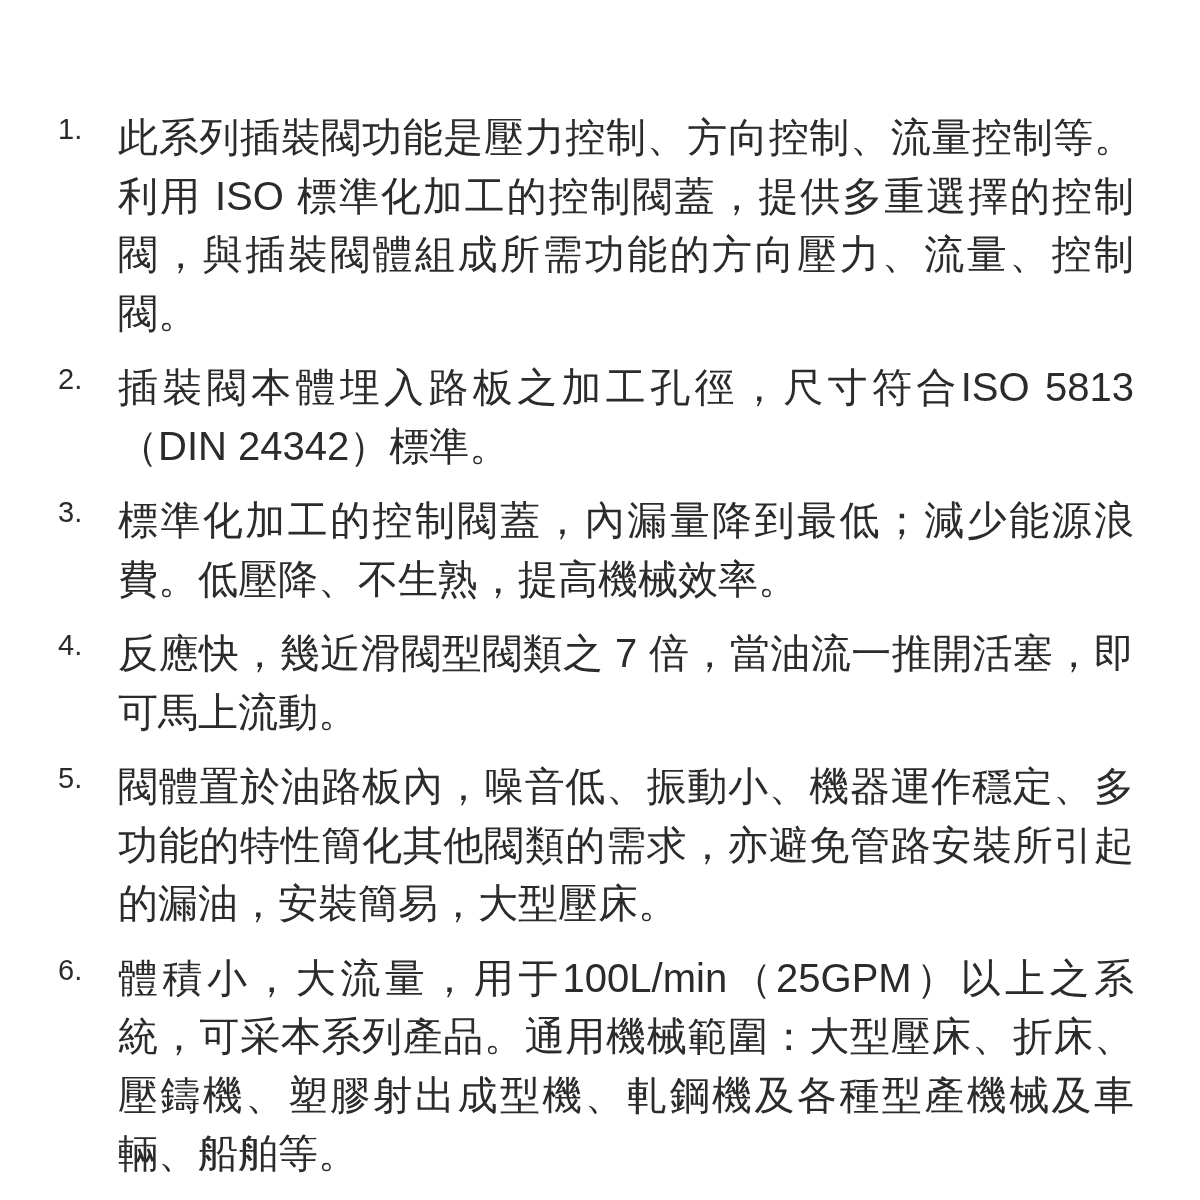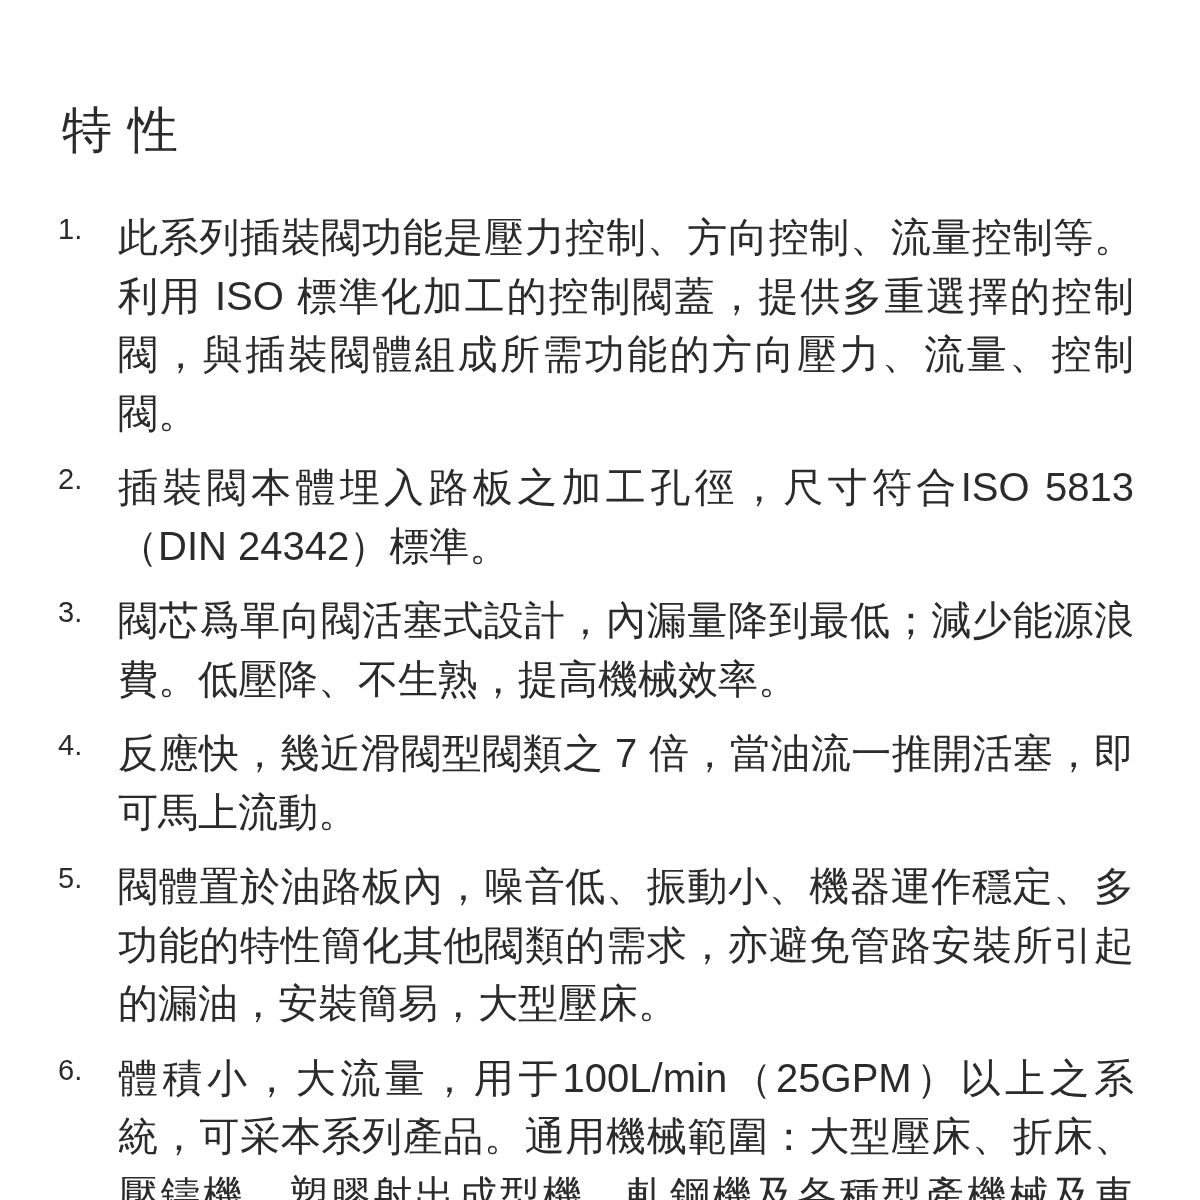--- a/index.html
+++ b/index.html
@@ -48,34 +48,33 @@
     font-size: 40px;
     line-height: 58.5px;
     text-align: justify;
     color: #2b2b2b;
   }
 </style>
 </head>
 <body>
 
 <div class="page">
-  <h1 class="title">特性</h1>
 
   <ol class="features">
     <li class="feature-item">
       <span class="num">1.</span>
       <p class="text">此系列插裝閥功能是壓力控制、方向控制、流量控制等。利用 ISO 標準化加工的控制閥蓋，提供多重選擇的控制閥，與插裝閥體組成所需功能的方向壓力、流量、控制閥。</p>
     </li>
     <li class="feature-item">
       <span class="num">2.</span>
       <p class="text">插裝閥本體埋入路板之加工孔徑，尺寸符合ISO 5813（DIN 24342）標準。</p>
     </li>
     <li class="feature-item">
       <span class="num">3.</span>
-      <p class="text">閥芯爲單向閥活塞式設計，內漏量降到最低；減少能源浪費。低壓降、不生熟，提高機械效率。</p>
+      <p class="text">標準化加工的控制閥蓋，內漏量降到最低；減少能源浪費。低壓降、不生熟，提高機械效率。</p>
     </li>
     <li class="feature-item">
       <span class="num">4.</span>
       <p class="text">反應快，幾近滑閥型閥類之 7 倍，當油流一推開活塞，即可馬上流動。</p>
     </li>
     <li class="feature-item">
       <span class="num">5.</span>
       <p class="text">閥體置於油路板內，噪音低、振動小、機器運作穩定、多功能的特性簡化其他閥類的需求，亦避免管路安裝所引起的漏油，安裝簡易，大型壓床。</p>
     </li>
     <li class="feature-item">

